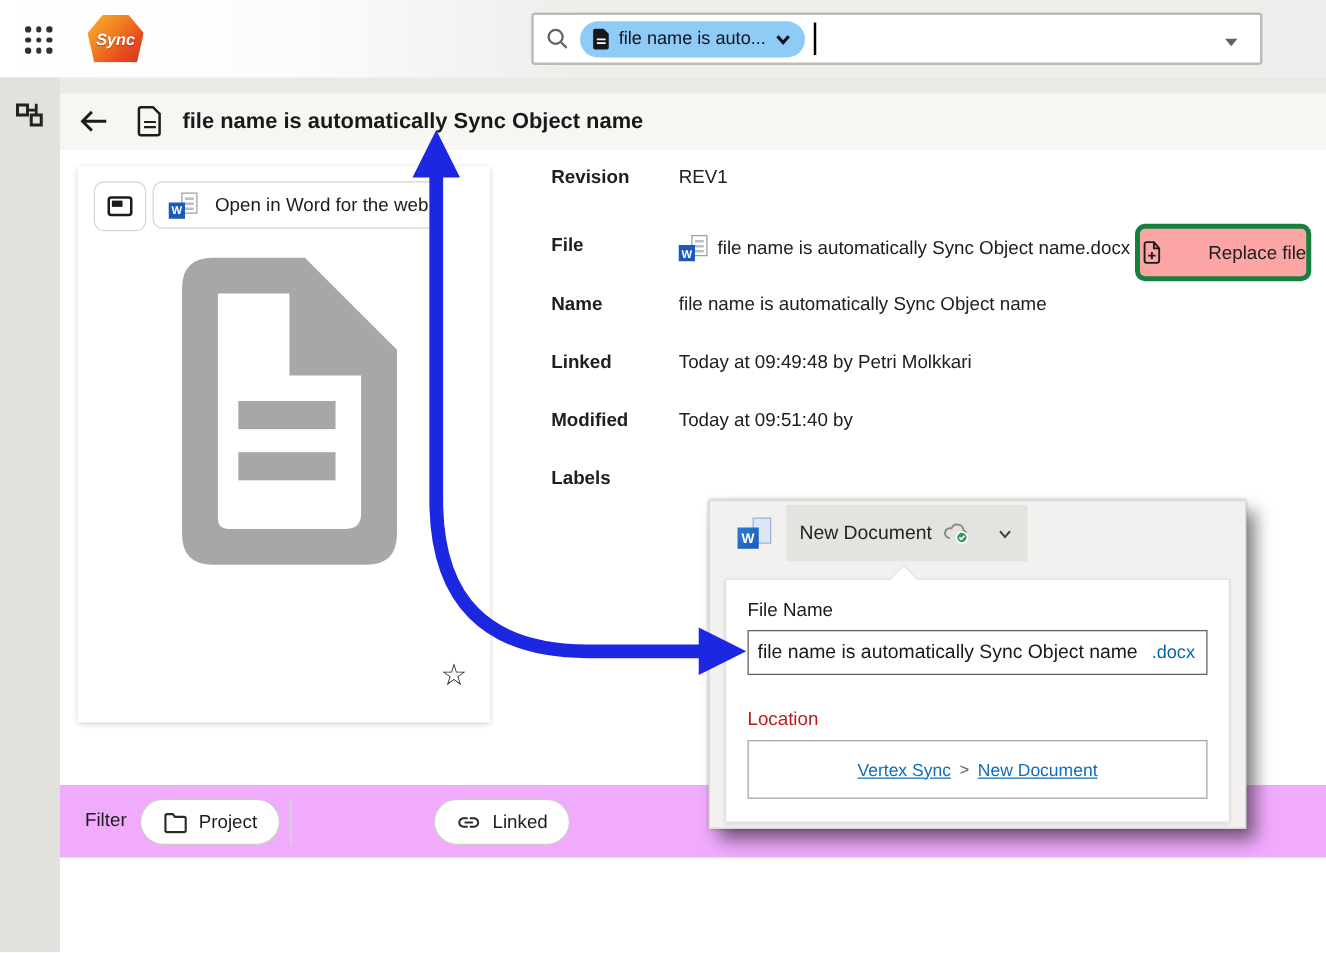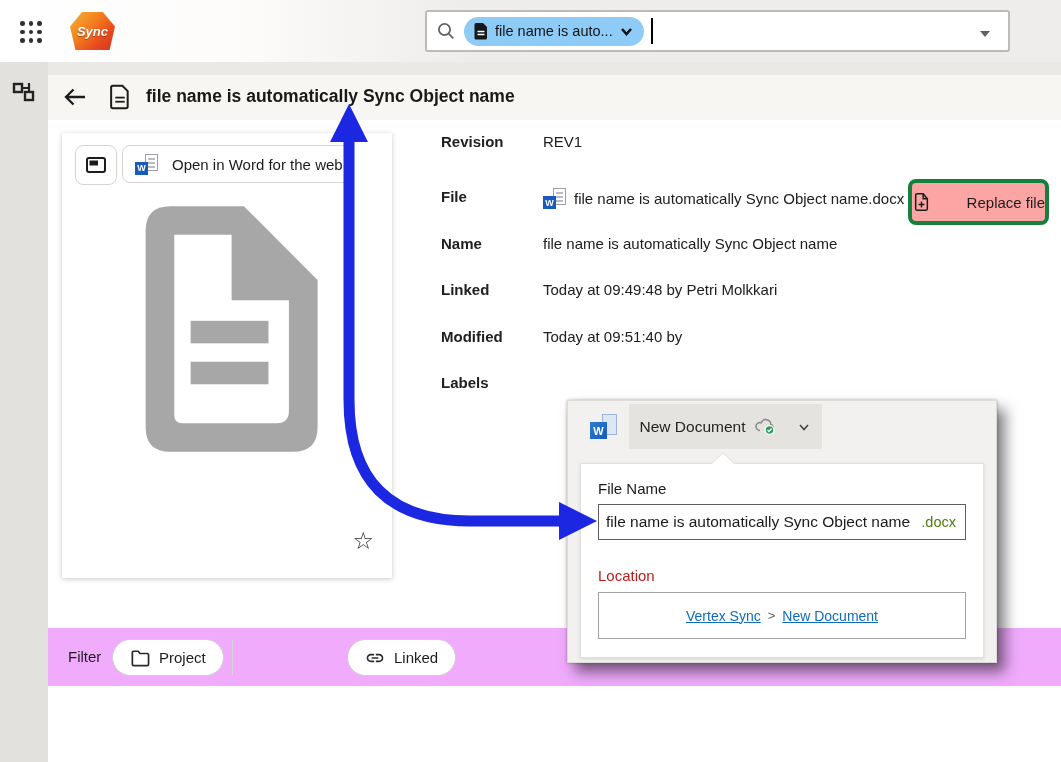--- a/index.html
+++ b/index.html
@@ -89,21 +89,21 @@
     align-items:center;justify-content:center;gap:8px;cursor:pointer;}
   .doc-tab .lbl{font-size:15.5px;color:#242424;}
   .panel{position:absolute;left:12px;top:62px;width:404px;height:195px;background:#fff;border:1px solid #e3e1de;
     box-sizing:border-box;box-shadow:0 1px 3px rgba(0,0,0,.12);}
   .notch{position:absolute;left:134px;top:-9px;width:15px;height:15px;background:#fff;transform:rotate(45deg);
     border-left:1px solid #e3e1de;border-top:1px solid #e3e1de;}
   .fn-label{position:absolute;left:17px;top:16px;font-size:15px;color:#1b1a19;}
   .fn-input{position:absolute;left:17px;top:40px;width:368px;height:36px;border:1px solid #605e5c;background:#fff;
     box-sizing:border-box;display:flex;align-items:center;cursor:text;}
   .fn-input .val{margin-left:7px;font-size:15.5px;color:#1b1a19;flex:1 1 auto;white-space:nowrap;overflow:hidden;}
-  .fn-input .ext{margin-right:9px;font-size:14.5px;color:#4d7c0f;}
+  .fn-input .ext{margin-right:9px;font-size:14.5px;color:#0369a1;}
   .loc-label{position:absolute;left:17px;top:103px;font-size:15px;color:#b91c1c;}
   .loc-box{position:absolute;left:17px;top:128px;width:368px;height:47px;border:1px solid #a5a3a0;background:#fff;
     box-sizing:border-box;display:flex;align-items:center;justify-content:center;gap:7px;}
   .loc-box a{font-size:14px;color:#0f6cbd;text-decoration:underline;cursor:pointer;}
   .loc-box .sep{font-size:13px;color:#605e5c;}
 
   
   .arrow-svg{position:absolute;left:0;top:0;z-index:40;pointer-events:none;}
 
   svg{display:block;}

